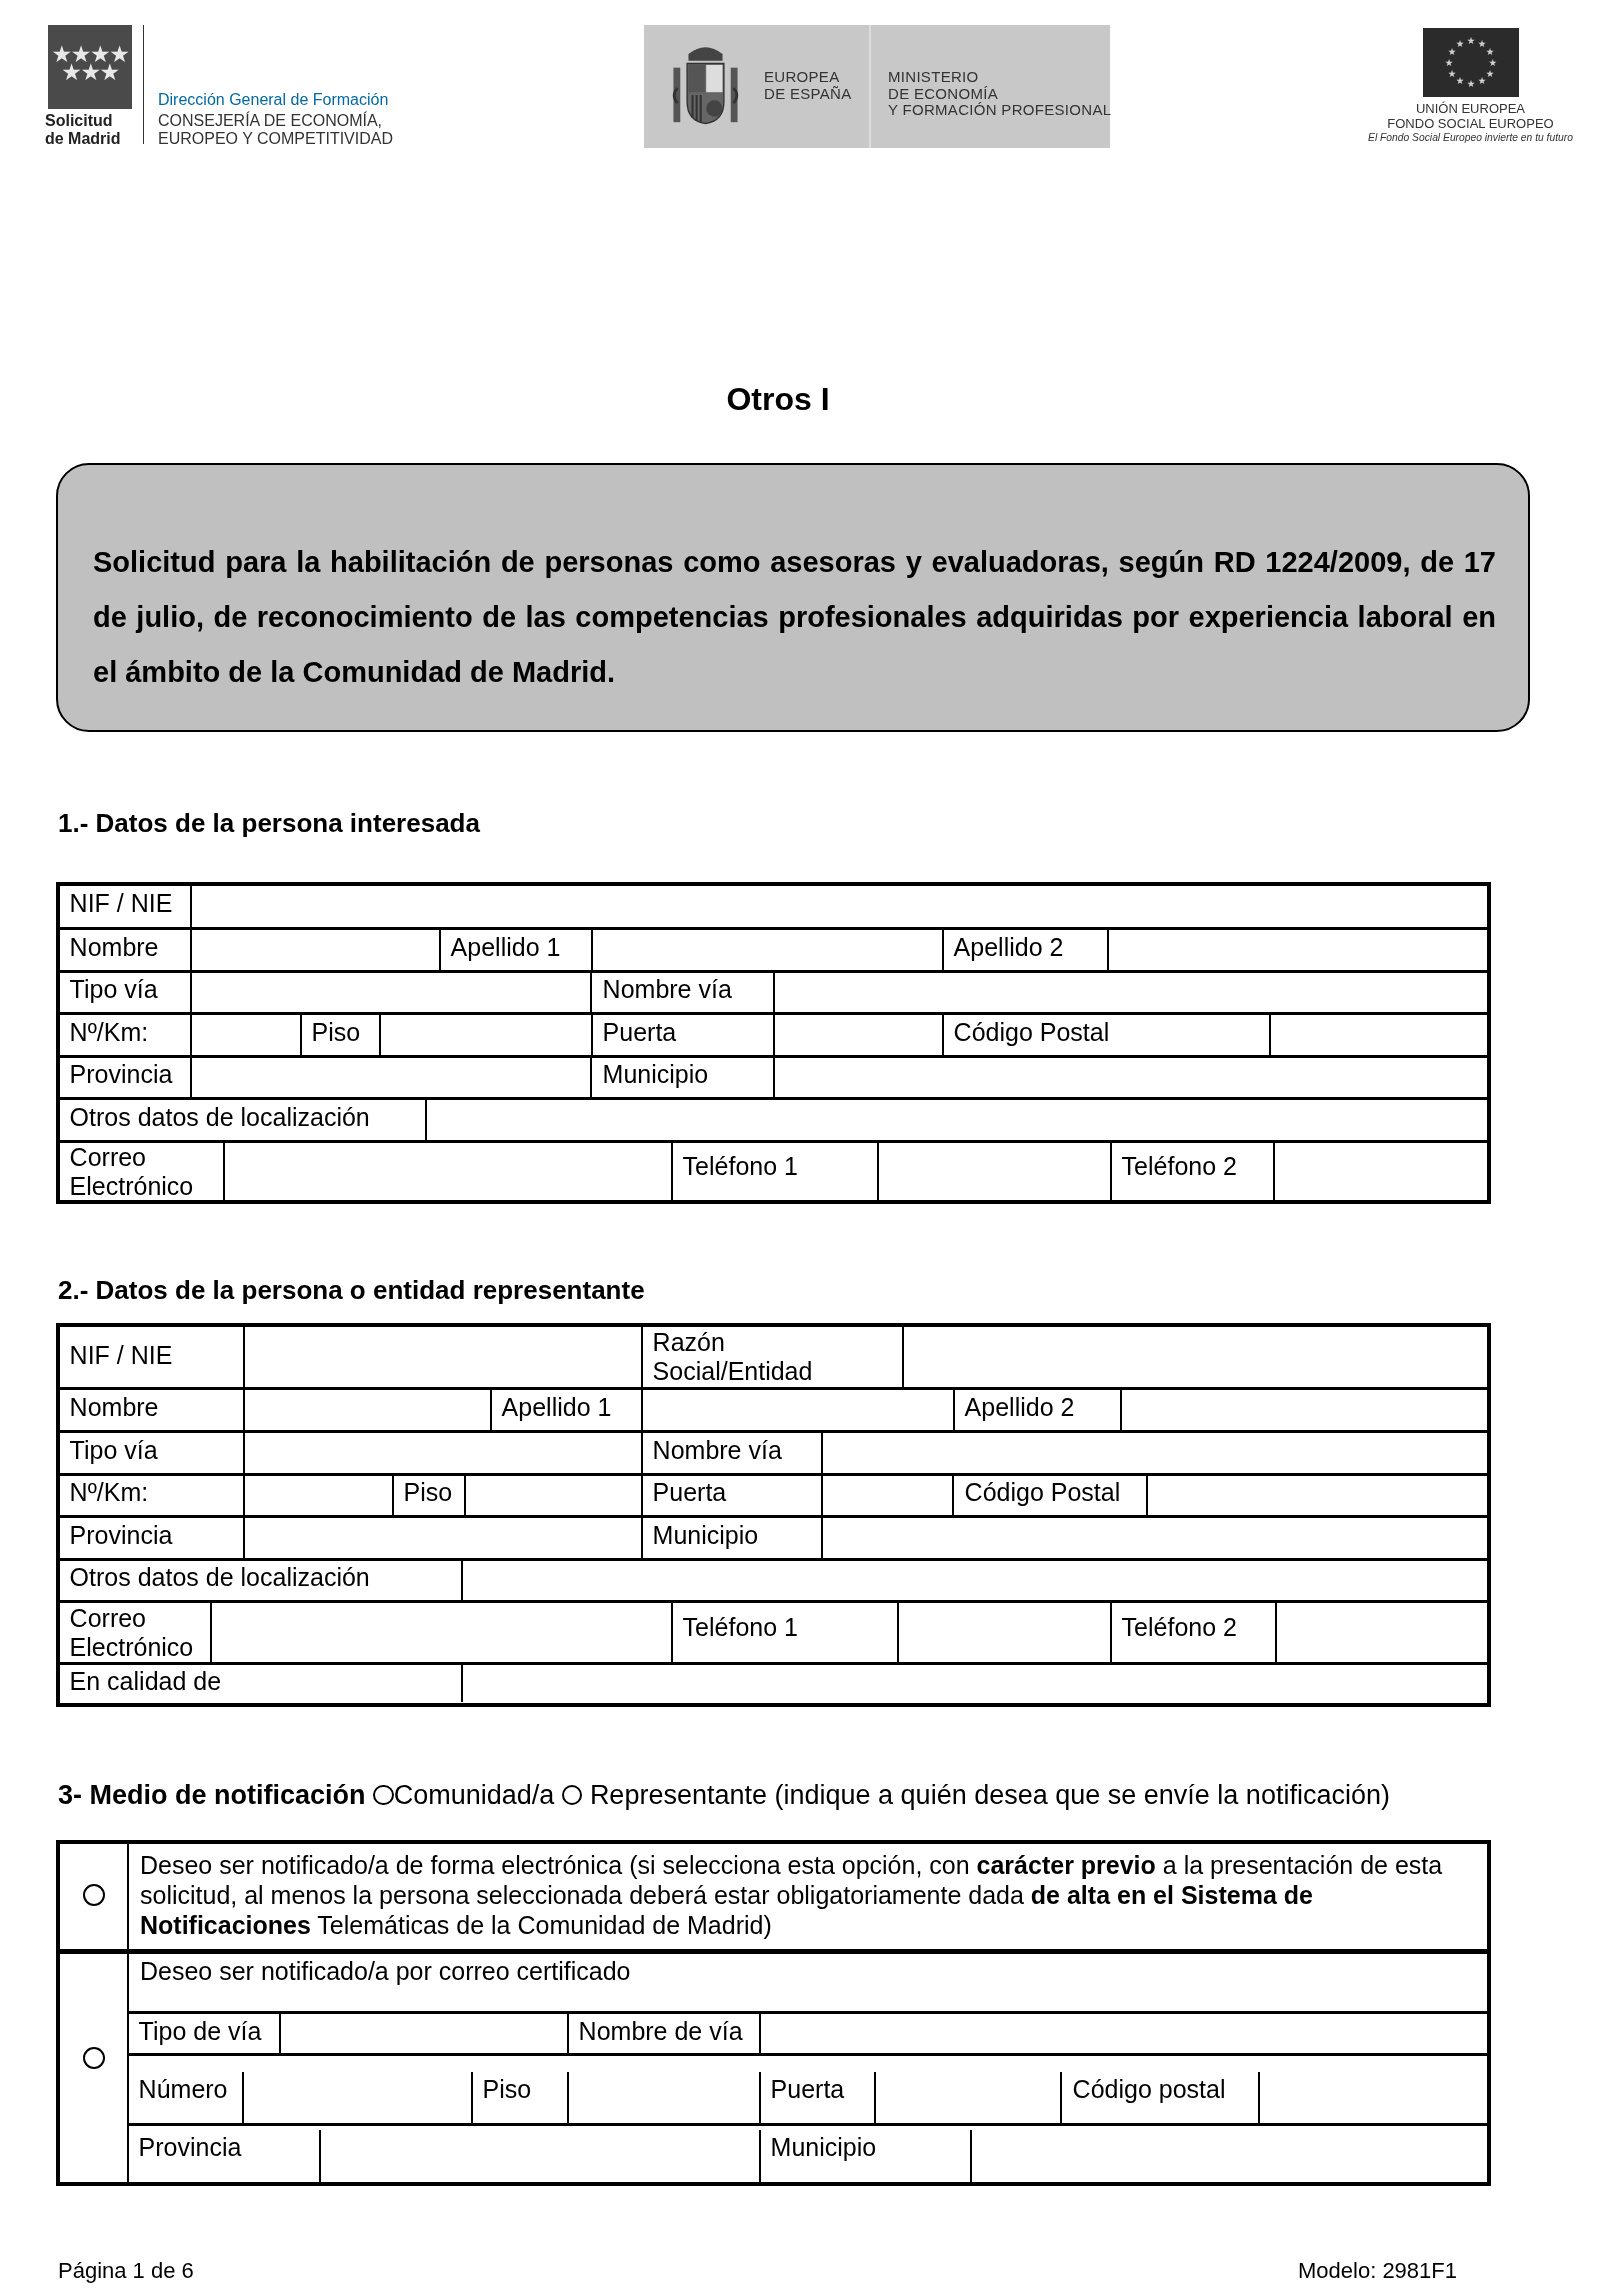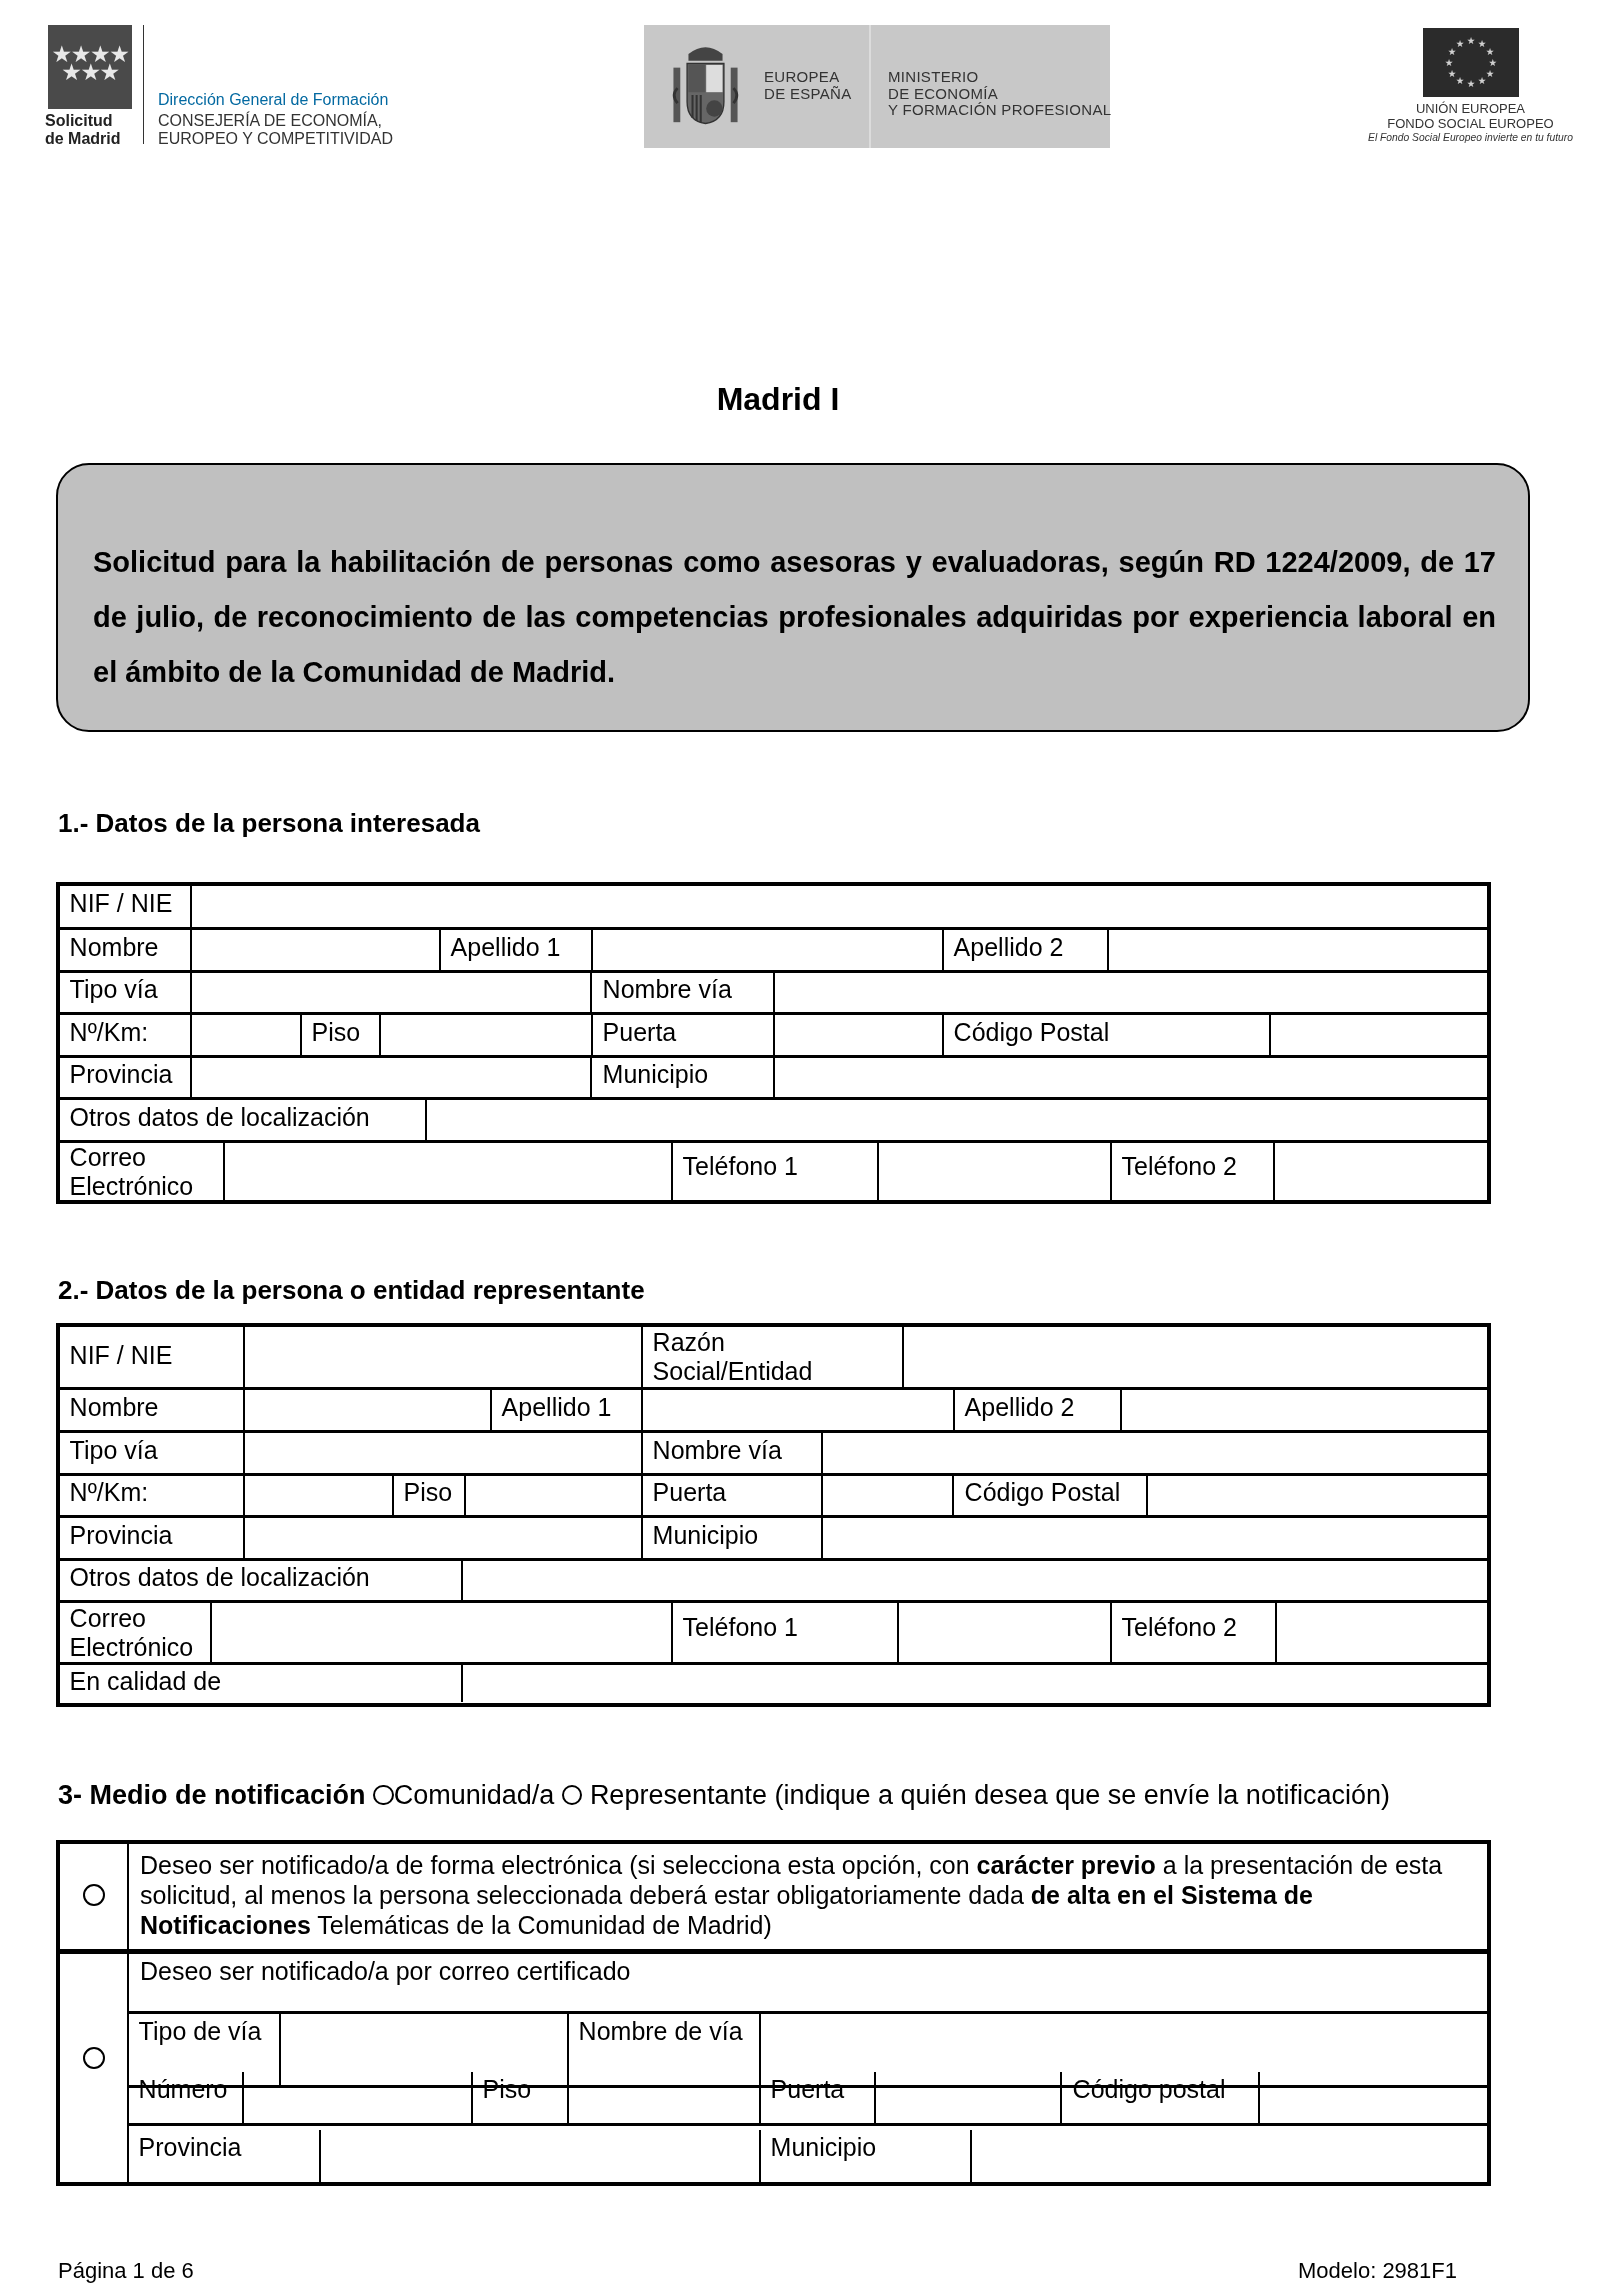--- a/index.html
+++ b/index.html
@@ -121,21 +121,21 @@
         <text x="54.0" y="27.3">★</text>
       </g>
   </svg>
   <div class="abs eu-t1">
     <div>UNIÓN EUROPEA</div>
     <div>FONDO SOCIAL EUROPEO</div>
   </div>
   <div class="abs eu-t3">El Fondo Social Europeo invierte en tu futuro</div>
 </div>
 
-<div class="abs anexo">Madrid I</div>
+<div class="abs anexo">Otros I</div>
 <div class="abs rbox"></div>
 <div class="abs rbox-text">Solicitud para la habilitación de personas como asesoras y evaluadoras, según RD 1224/2009, de 17 de julio, de reconocimiento de las competencias profesionales adquiridas por experiencia laboral en el ámbito de la Comunidad de Madrid.</div>
 
 <div class="abs sec-h" style="top:808px;">1.- Datos de la persona interesada</div>
 
 <div class="tbl" style="left:56px; top:882px; width:1435px; height:322px;">
 
   <div class="row" style="top:0; height:44px;">
     <div class="cell" style="left:0; width:132px;">NIF / NIE</div>
     <div class="cell field last" style="left:132px; right:0;"><input value="" style=""></div>
@@ -274,21 +274,21 @@
   </div>
 
   <div class="abs" style="left:0; top:110px; width:69px; bottom:0; border-right:2.1px solid #000; box-sizing:border-box;">
     <span class="radio abs" style="left:22.6px; top:93px; width:22px; height:22px;"></span>
   </div>
 
   <div class="abs" style="left:69px; top:110px; right:0; bottom:0;">
     <div class="row" style="top:0; height:60px;">
       <div class="cell last" style="left:0; right:0; padding-left:11px;">Deseo ser notificado/a por correo certificado</div>
     </div>
-    <div class="row" style="top:60px; height:74px;">
+    <div class="row" style="top:60px; height:42px;">
       <div class="cell" style="left:0; width:152px;">Tipo de vía</div>
       <div class="cell field" style="left:152px; width:288px;"><input value="" style=""></div>
       <div class="cell" style="left:440px; width:192px;">Nombre de vía</div>
       <div class="cell field last" style="left:632px; right:0;"><input value="" style=""></div>
     </div>
     <div class="row" style="top:118px; height:54px;">
       <div class="cell" style="left:0; width:115px;">Número</div>
       <div class="cell field" style="left:115px; width:229px;"><input value="" style=""></div>
       <div class="cell" style="left:344px; width:96px;">Piso</div>
       <div class="cell field" style="left:440px; width:192px;"><input value="" style=""></div>

